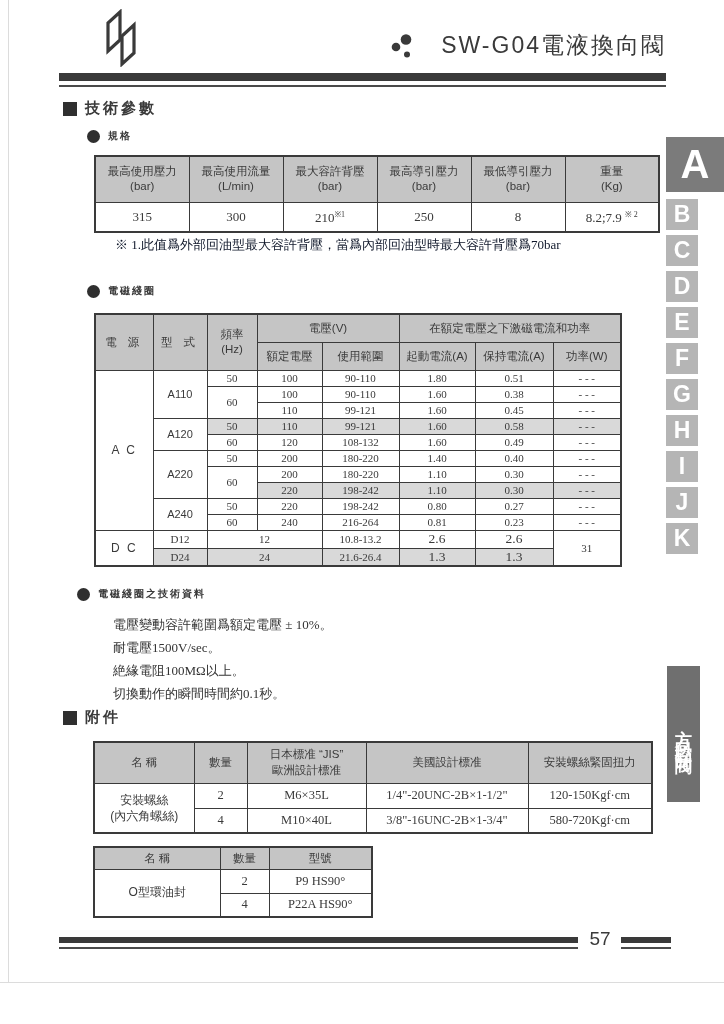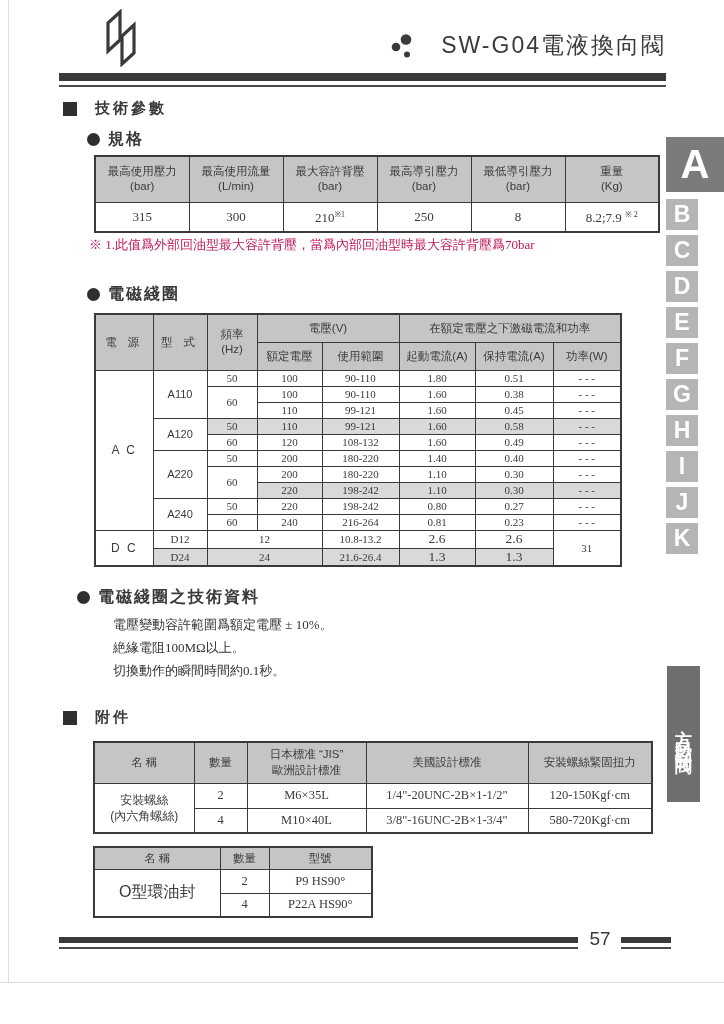--- a/index.html
+++ b/index.html
@@ -15,41 +15,41 @@
   .edge-bottom{ left:0; top:982px; width:724px; height:1px; background:#dcdcdc; }
 
   
   .logo { left:104px; top:9px; }
   .title-row { top:30px; right:58px; display:flex; align-items:center; gap:25px; }
   .title { font-size:23px; letter-spacing:2px; color:#3a3a3a; white-space:nowrap; }
   .rule-thick { left:59px; top:73px; width:607px; height:8px; background:#3a3a3a; }
   .rule-thin  { left:59px; top:85px; width:607px; height:2px; background:#4a4a4a; }
 
   
-  .sec { display:flex; align-items:center; gap:18px;text-align:center; }
+  .sec { display:flex; align-items:center; gap:8px;text-align:center; }
   .sq { width:14px; height:14px; background:#2f2f2f; flex:0 0 auto; }
   .sec-label { font-size:15px; font-weight:bold; letter-spacing:3px; }
   .bullet { display:flex; align-items:center; gap:8px; }
   .dot { width:13px; height:13px; border-radius:50%; background:#2f2f2f; flex:0 0 auto; }
-  .bullet-label { font-size:16px; font-weight:bold; letter-spacing:2px; }
+  .bullet-label { font-size:10px; font-weight:bold; letter-spacing:2px; }
 
   
   table { border-collapse:collapse; table-layout:fixed; border:2px solid #3a3a3a; }
   th,td { border:1px solid #3a3a3a; text-align:center; vertical-align:middle; padding:0; overflow:hidden; }
   th { background:#c5c5c5; font-weight:normal; font-size:11.5px; }
   .num { font-family:"Liberation Serif","DejaVu Serif",serif; font-size:11.5px; }
   .sh { background:#d9d9d9; }
   .blk { display:block; line-height:1.35; }
   sup.mark { font-size:8px; vertical-align:super; font-family:"Liberation Serif","DejaVu Serif",serif; }
 
   .spec-table { left:94px; top:155px; width:564px; }
   .spec-table th { height:46px; font-size:11.5px; }
   .spec-table td { height:30px; font-size:13px; }
 
-  .notes { left:89px; top:234px; font-family:"Liberation Serif","DejaVu Serif",serif; font-size:13px; color:#be185d; }
+  .notes { left:115px; top:234px; font-family:"Liberation Serif","DejaVu Serif",serif; font-size:13px; color:#0f172a; }
   .notes .line { line-height:21px; white-space:nowrap; }
 
   .coil-table { left:94px; top:313px; width:526px; }
   .coil-table tr.hd { height:28px; }
   .coil-table tr.r  { height:16px; }
   .coil-table tr.dc { height:18px; }
   .coil-table td { font-size:11px; }
   .coil-table .big { font-size:13.5px; }
   .coil-table .src { font-size:12px; letter-spacing:2px; }
   .coil-table th.sp { letter-spacing:4px; }
@@ -60,21 +60,21 @@
   .acc-table { left:93px; top:741px; width:558px; }
   .acc-table tr.h { height:41px; }
   .acc-table tr.r { height:25px; }
   .acc-table td { font-size:12px; }
   .acc-table td.num, .oring-table td.num { font-size:12.5px; }
   .name-cell { font-size:12px; line-height:1.35; }
 
   .oring-table { left:93px; top:846px; width:278px; }
   .oring-table tr.h { height:22px; }
   .oring-table tr.r { height:24px; }
-  .oring-table td { font-size:16px; }
+  .oring-table td { font-size:12px; }
 
   
   .tab-a { left:666px; top:137px; width:58px; height:55px; background:#7b7b7b;
            color:#fff; font-size:40px; font-weight:bold; display:flex; align-items:center; justify-content:center; }
   .tab { left:666px; width:32px; height:31px; background:#b5b5b5;
          color:#fff; font-size:23px; font-weight:bold; display:flex; align-items:center; justify-content:center; }
   .vtab { left:667px; top:666px; width:33px; height:136px; background:#6f6f6f;
           color:#fff; font-size:17px; font-weight:bold;
           writing-mode:vertical-rl; text-orientation:upright; letter-spacing:7px;
           display:flex; align-items:center; justify-content:center; }
@@ -303,20 +303,21 @@
     </tr>
   </tbody>
 </table>
 
 <div class="abs bullet" style="left:77px; top:587px;">
   <span class="dot"></span>
   <span class="bullet-label">電磁綫圈之技術資料</span>
 </div>
 <div class="abs coil-notes">
   <div class="line">電壓變動容許範圍爲額定電壓 ± 10%。</div>
+  <div class="line">耐電壓1500V/sec。</div>
   <div class="line">絶緣電阻100MΩ以上。</div>
   <div class="line">切換動作的瞬間時間約0.1秒。</div>
 </div>
 
 <div class="abs sec" style="left:63px; top:708px;">
   <span class="sq"></span>
   <span class="sec-label">附件</span>
 </div>
 
 <table class="abs acc-table">

